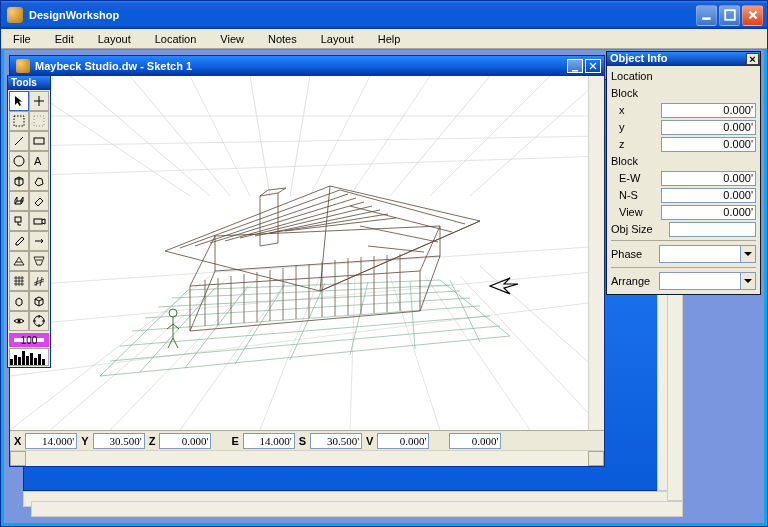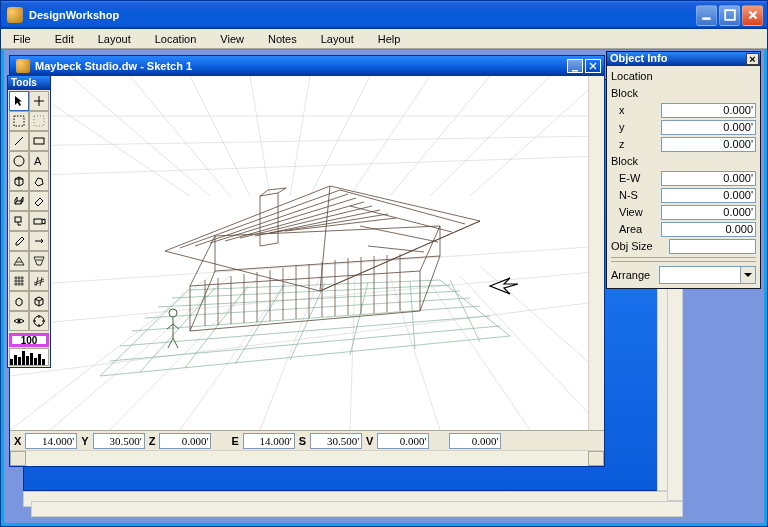--- a/index.html
+++ b/index.html
@@ -49,21 +49,21 @@
   .doc-scroll-h .sb-track { flex:1; background: #f1efe2; }
   .doc-scroll-v { position: absolute; right: 0; top: 20px; bottom: 36px; width: 16px; background: #f1efe2; border-left: 1px solid #d4d0c8; }
 
   
   .tools { position: absolute; left: 2px; top: 24px; width: 44px; background: #ece9d8; border: 1px solid #003399; }
   .tools-title { height: 14px; background: linear-gradient(to bottom, #2a86ff, #003399); color: #fff; font-size: 10px; padding-left: 3px; font-weight: bold; line-height: 13px; }
   .tools-body { display: flex; flex-wrap: wrap; padding: 1px; gap: 0; }
   .tool { width: 20px; height: 20px; border: 1px solid #aca899; background: #ece9d8; display: flex; align-items: center; justify-content: center; font-size: 12px; }
   .tool.active { background: #fff; border: 1px solid #316ac5; }
   .tool svg { width: 14px; height: 14px; }
-  .tools-slider { width: calc(100% - 2px); height: 14px; margin: 1px; display:flex; align-items:center; justify-content:center; font-size:10px; border:3px solid #d946ef; background:#fff;font-weight:bold; }
+  .tools-slider { width: calc(100% - 2px); height: 14px; margin: 1px; display:flex; align-items:center; justify-content:center; font-size:10px; border:5px solid #d946ef; background:#fff; }
   .tools-profile { width: calc(100% - 2px); height: 18px; margin: 1px; border:1px solid #aca899; background:#fff; display:flex; align-items:flex-end; }
   .tools-profile span { background:#000; width:3px; margin-right:1px; }
 
   
   .info { position: absolute; right: 2px; top: 0; width: 155px; background: #ece9d8; border: 1px solid #0f172a; }
   .info-title { height: 14px; background: linear-gradient(to bottom, #2a86ff, #003399); color: #fff; font-size: 10px; padding-left: 3px; font-weight: bold; line-height: 13px; display: flex; }
   .info-title .spacer { flex: 1; }
   .info-title .x { width: 13px; height: 12px; background: #ece9d8; color: #000; text-align: center; line-height: 11px; margin: 1px; border: 1px solid #404040; }
   .info-body { padding: 2px 4px; }
   .info-row { display: flex; align-items: center; height: 16px; margin-bottom: 1px; }
@@ -389,28 +389,31 @@
           </div>
         <div class="info-row">
             <span class="info-label">N-S</span>
             <span class="info-field">0.000'</span>
           </div>
         <div class="info-row">
             <span class="info-label">View</span>
             <span class="info-field">0.000'</span>
           </div>
         <div class="info-row">
-            <span class="info-label">Area</span>
-            <span class="info-field">0.000</span>
-          </div>
-        <div class="info-row">
             <span class="info-label top" style="flex:0 0 58px">Obj Size</span>
             <span class="info-field" style="text-align:left"></span>
           </div>
         <div class="info-sep"></div>
+        <div class="info-row" style="height:20px">
+            <span class="info-label top" style="flex:0 0 48px">Phase</span>
+            <div class="info-select">
+              <div class="sel-body"></div>
+              <div class="sel-arrow"></div>
+            </div>
+          </div>
         <div class="info-sep"></div>
         <div class="info-row" style="height:20px">
             <span class="info-label top" style="flex:0 0 48px">Arrange</span>
             <div class="info-select">
               <div class="sel-body"></div>
               <div class="sel-arrow"></div>
             </div>
           </div>
       </div>
     </div>

